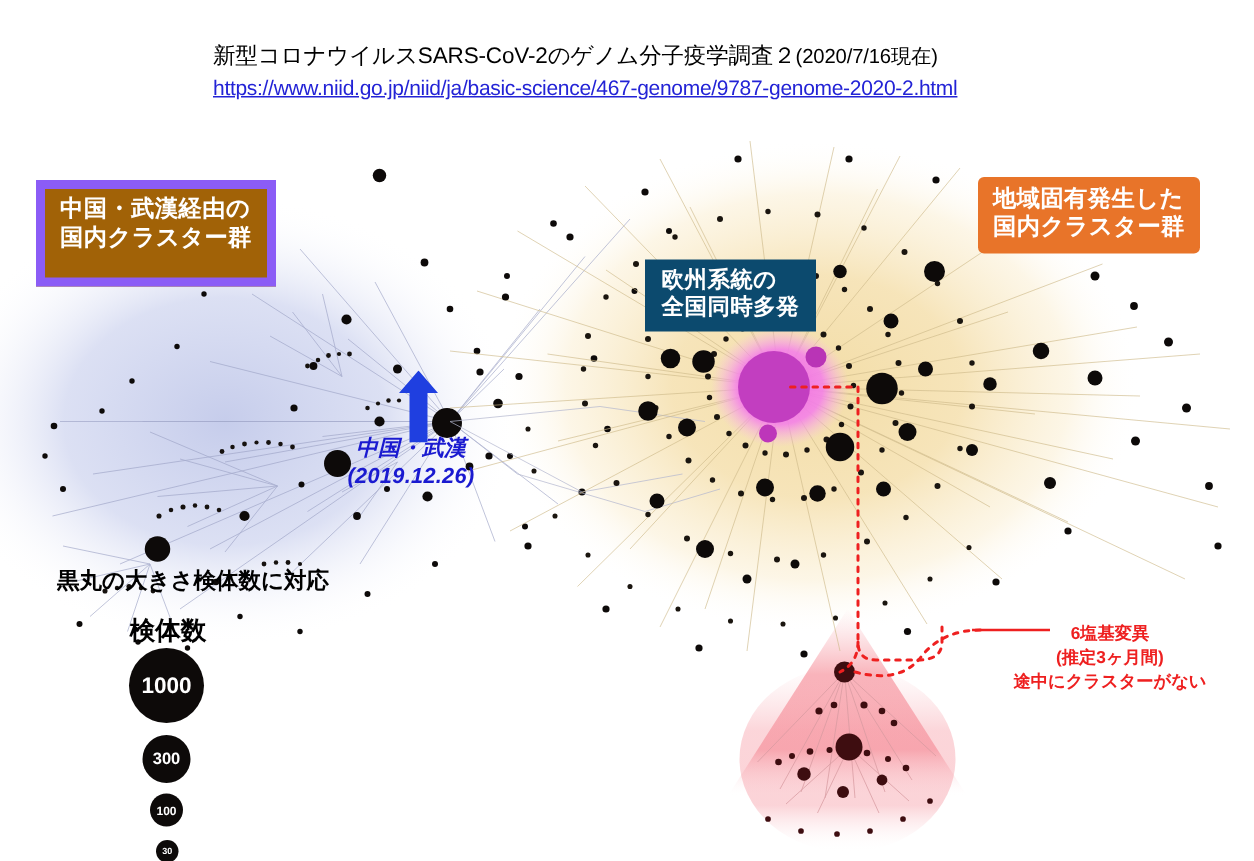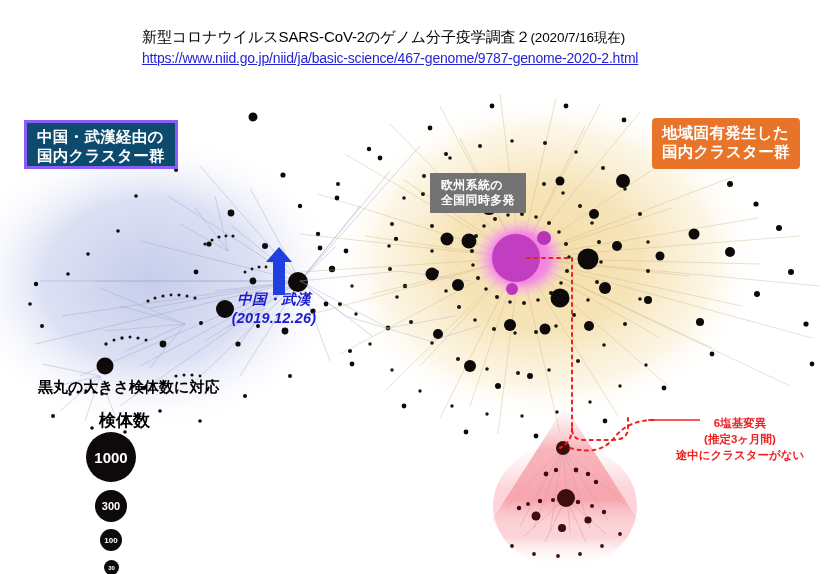--- a/index.html
+++ b/index.html
@@ -26,30 +26,30 @@
   
   #net{position:absolute;left:0;top:58px;width:836px;height:516px;}
 
   
   .box{
     position:absolute;color:#fff;font-weight:bold;line-height:1.22;
     font-size:15.5px;letter-spacing:0.3px;white-space:pre-line;
     text-align:left;
   }
   .box-blue{
-    left:24px;top:102px;padding:5px 10px 0 10px;
-    background:#0c4a6e;border:3px solid #8b5cf6;
+    left:24px;top:102px;padding:5px 10px 16px 10px;
+    background:#a16207;border:6px solid #8b5cf6;
   }
   .box-orange{
     left:652px;top:100px;padding:6px 10px 7px 10px;
     background:#e87429;border-radius:4px;
   }
   .box-magenta{
     left:430px;top:155px;padding:5px 11px 6px 11px;
-    background:#737373;font-size:12px;
+    background:#0c4a6e;font-size:15px;
   }
   .box-red{
     left:252px;top:458px;padding:8px 14px 9px 14px;
     background:#ee1b1b;font-size:17px;line-height:1.3;
   }
 
   
   .wuhan-arrow{position:absolute;left:266px;top:229px;width:26px;height:48px;}
   .wuhan-lbl{
     position:absolute;left:196px;top:272px;width:156px;text-align:center;
@@ -63,21 +63,21 @@
     color:#ee2020;font-weight:bold;font-size:11.5px;line-height:1.38;
     white-space:pre-line;
   }
 
   
   .lg-head{
     position:absolute;left:38px;top:360px;
     font-size:15px;font-weight:bold;color:#000;white-space:nowrap;
   }
   .lg-sub{
-    position:absolute;left:74px;top:391px;width:76px;text-align:right;
+    position:absolute;left:74px;top:391px;width:76px;text-align:center;
     font-size:17px;font-weight:bold;color:#000;
   }
   .lg-circle{
     position:absolute;border-radius:50%;background:#0d0a09;
     color:#fff;font-weight:bold;display:flex;align-items:center;justify-content:center;
   }
   .c1000{left:86px;top:414px;width:50px;height:50px;font-size:15px;}
   .c300 {left:95px;top:472px;width:32px;height:32px;font-size:11px;}
   .c100 {left:100px;top:511px;width:22px;height:22px;font-size:8px;}
   .c30  {left:104px;top:542px;width:15px;height:15px;font-size:6px;}

